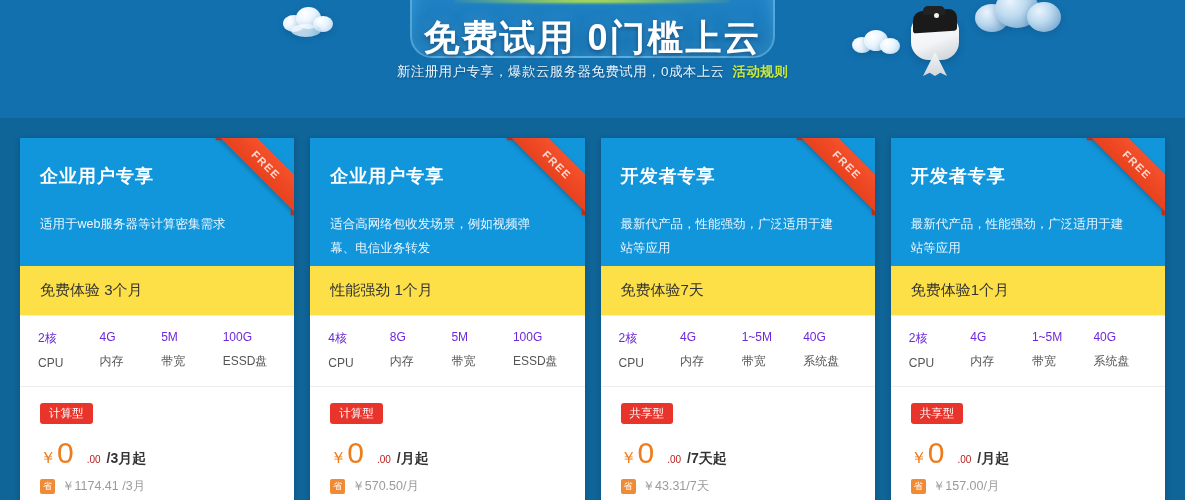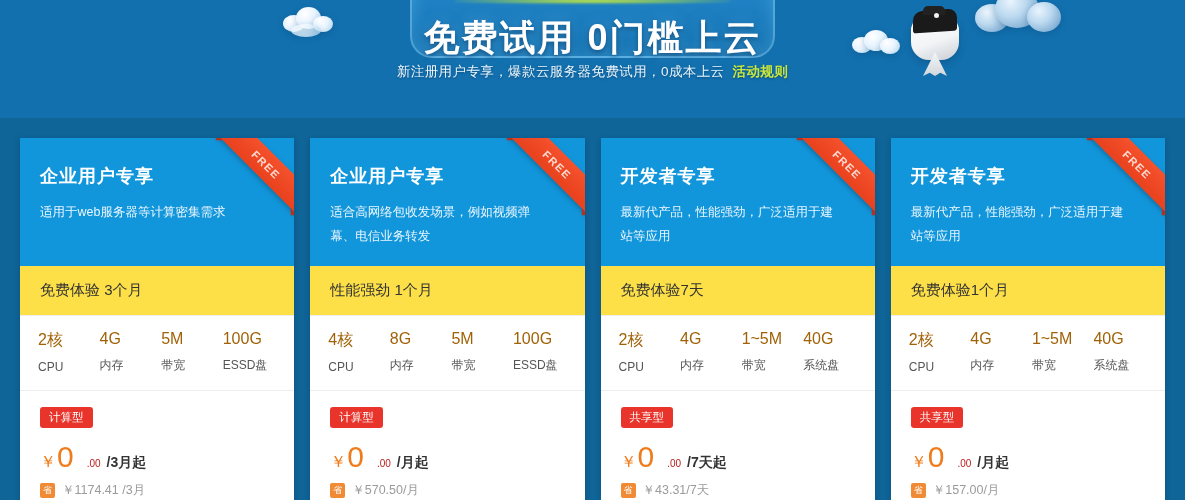--- a/index.html
+++ b/index.html
@@ -90,21 +90,21 @@
     background:#0f6498;
     padding:20px 0 0 0;
   }
   #cards { display:flex; gap:16px; padding:0 20px; }
   .card {
     width:277px; background:#ffffff; position:relative; overflow:hidden;
     box-shadow:0 2px 6px rgba(0,0,0,.18);
   }
 
   .card-head { position:relative; background:#1296db; padding:26px 20px 22px 20px; height:128px; overflow:hidden; }
-  .card-title { font-size:18px; font-weight:bold; color:#ffffff; letter-spacing:1px; margin-bottom:12px; }
+  .card-title { font-size:18px; font-weight:bold; color:#ffffff; letter-spacing:1px; margin-bottom:24px; }
   .card-desc { font-size:12.5px; color:#eaf6ff; line-height:24px; max-width:222px; }
 
   .ribbon {
     position:absolute; right:-34px; top:14px; width:124px; height:26px;
     background:linear-gradient(180deg,#f4512c 0%,#e8411d 100%);
     transform:rotate(45deg);
     box-shadow:0 2px 5px rgba(0,0,0,.25);
     display:flex; align-items:center; justify-content:center;
   }
   .ribbon span {
@@ -117,21 +117,21 @@
   .ribbon::before { left:4px; }
   .ribbon::after  { right:4px; }
 
   .card-trial {
     background:#fde047; border-bottom:1px solid #ededed;
     padding:15px 20px; font-size:15px; color:#333;
   }
 
   .card-specs { display:flex; padding:14px 14px 16px 14px; border-bottom:1px solid #ededed; }
   .spec { flex:1; text-align:left; padding-left:4px; }
-  .spec-val { font-size:16px; color:#a16207; margin-bottom:9px; white-space:nowrap; }
+  .spec-val { font-size:12px; color:#6d28d9; margin-bottom:9px; white-space:nowrap; }
   .spec-key { font-size:12px; color:#555; white-space:nowrap; }
 
   .card-price { padding:16px 20px 18px 20px; }
   .type-badge {
     display:inline-block; background:#e8342a; color:#fff;
     font-size:11.5px; padding:3px 9px; border-radius:3px; margin-bottom:14px;font-family:Liberation Serif, serif;
   }
   .price-row { display:flex; align-items:baseline; margin-bottom:9px; }
   .cny { font-size:16px; color:#ef7c1c; margin-right:1px; }
   .price-int { font-size:30px; color:#ef7c1c; line-height:1; }

